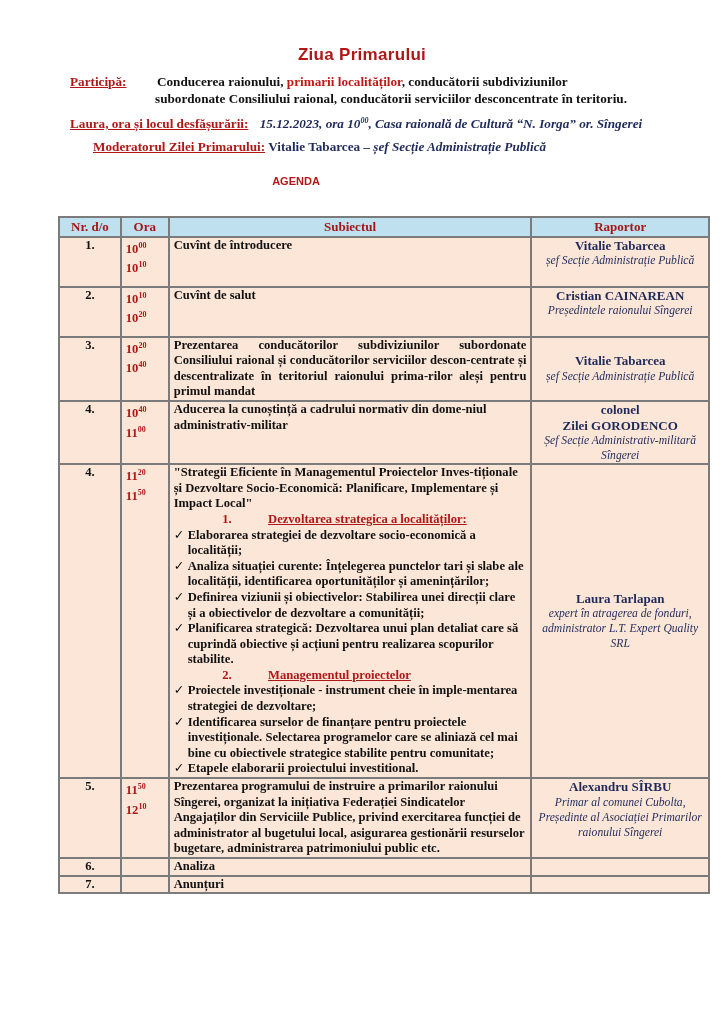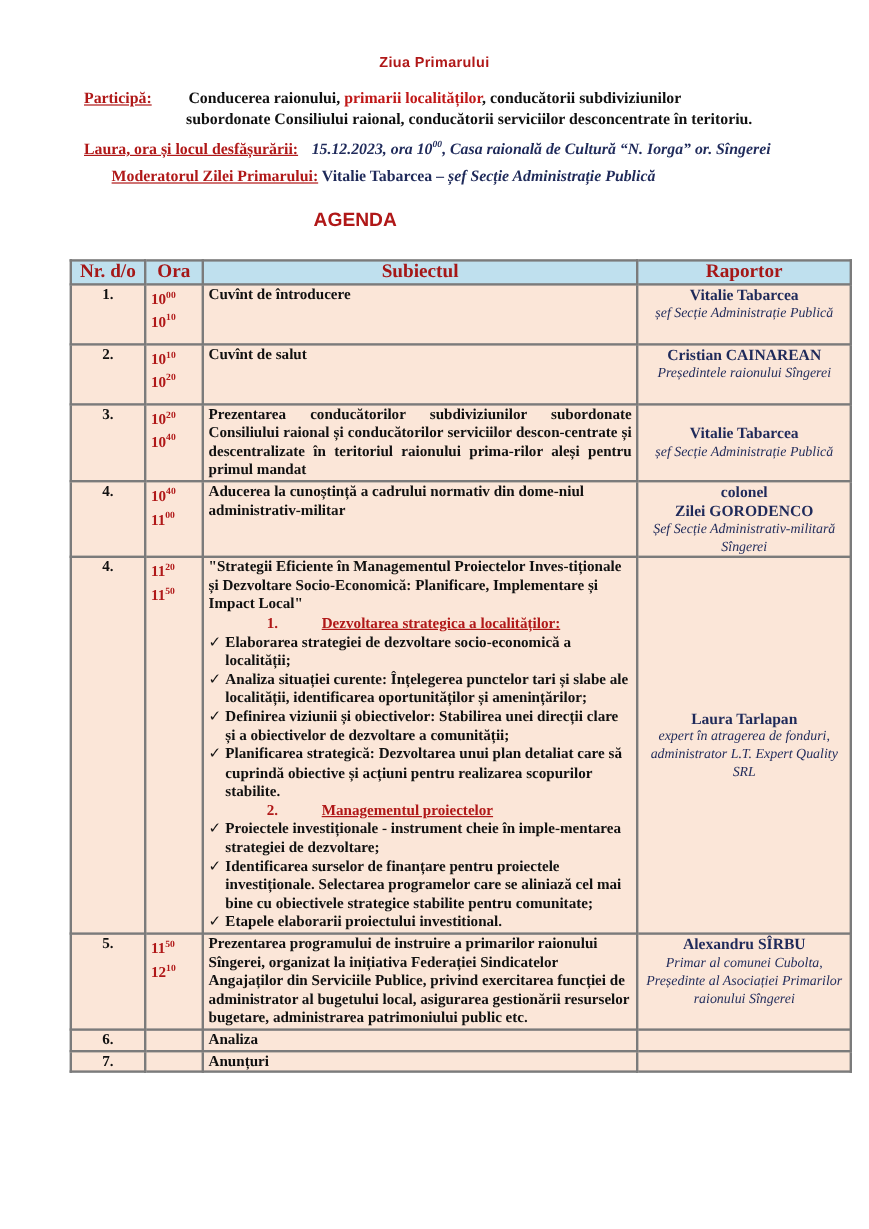--- a/index.html
+++ b/index.html
@@ -1,31 +1,31 @@
 <!DOCTYPE html>
 <html><head>
   <meta charset="utf-8">
   <style>
     html, body { margin: 0; padding: 0; background: #ffffff; }
     body { width: 724px; height: 1024px; position: relative; overflow: hidden;
       font-family: "Liberation Serif", serif; color: #111; }
     .title { position: absolute; top: 45px; left: 0; width: 724px; text-align: center;
-      font-family: "Liberation Sans", sans-serif; font-weight: bold; font-size: 12px; color: #b01818; letter-spacing: 0.3px; }
+      font-family: "Liberation Sans", sans-serif; font-weight: bold; font-size: 17px; color: #b01818; letter-spacing: 0.3px; }
     .line { position: absolute; left: 70px; font-size: 13.2px; font-weight: bold; white-space: nowrap; text-align: right; }
     .lbl { color: #b01818; text-decoration: underline; font-weight: bold; }
     .red { color: #c01818; }
     .navy { color: #1f2a5a; }
     .ital { font-style: italic; }
     sup { font-size: 8px; }
     .agenda { position: absolute; top: 175px; left: 0; width: 592px; text-align: center;
-      font-family: "Liberation Sans", sans-serif; font-weight: bold; font-size: 16px; color: #b01818; }
+      font-family: "Liberation Sans", sans-serif; font-weight: bold; font-size: 11px; color: #b01818; }
     table { position: absolute; top: 216px; left: 58px; width: 652px; border-collapse: collapse;
       font-size: 12.6px; line-height: 15.6px; }
     td, th { border: 2px solid #7b7b7b; vertical-align: top; padding: 0 4px; }
-    th { background: #bfe0ee; color: #a51717; font-weight: bold; font-size: 16px; padding: 1px 4px; }
+    th { background: #bfe0ee; color: #a51717; font-weight: bold; font-size: 13px; padding: 1px 4px; }
     td { background: #fbe6d8; }
     td.nr { text-align: center; font-weight: bold; width: 52px; }
     td.ora { color: #b01818; font-weight: bold; width: 38px; }
     td.subj { font-weight: bold; width: 354px; }
     td.rap { text-align: center; color: #1f2a5a; width: 168px; }
     .rname { font-weight: bold; font-size: 13px; }
     .rrole { font-style: italic; font-size: 11.6px; line-height: 15px; }
     .sect { color: #b01818; font-weight: bold; }
     .sect .num { display: inline-block; width: 58px; text-align: right; margin-right: 4px; }
     .sect .txt { text-decoration: underline; margin-top: 36px; }

